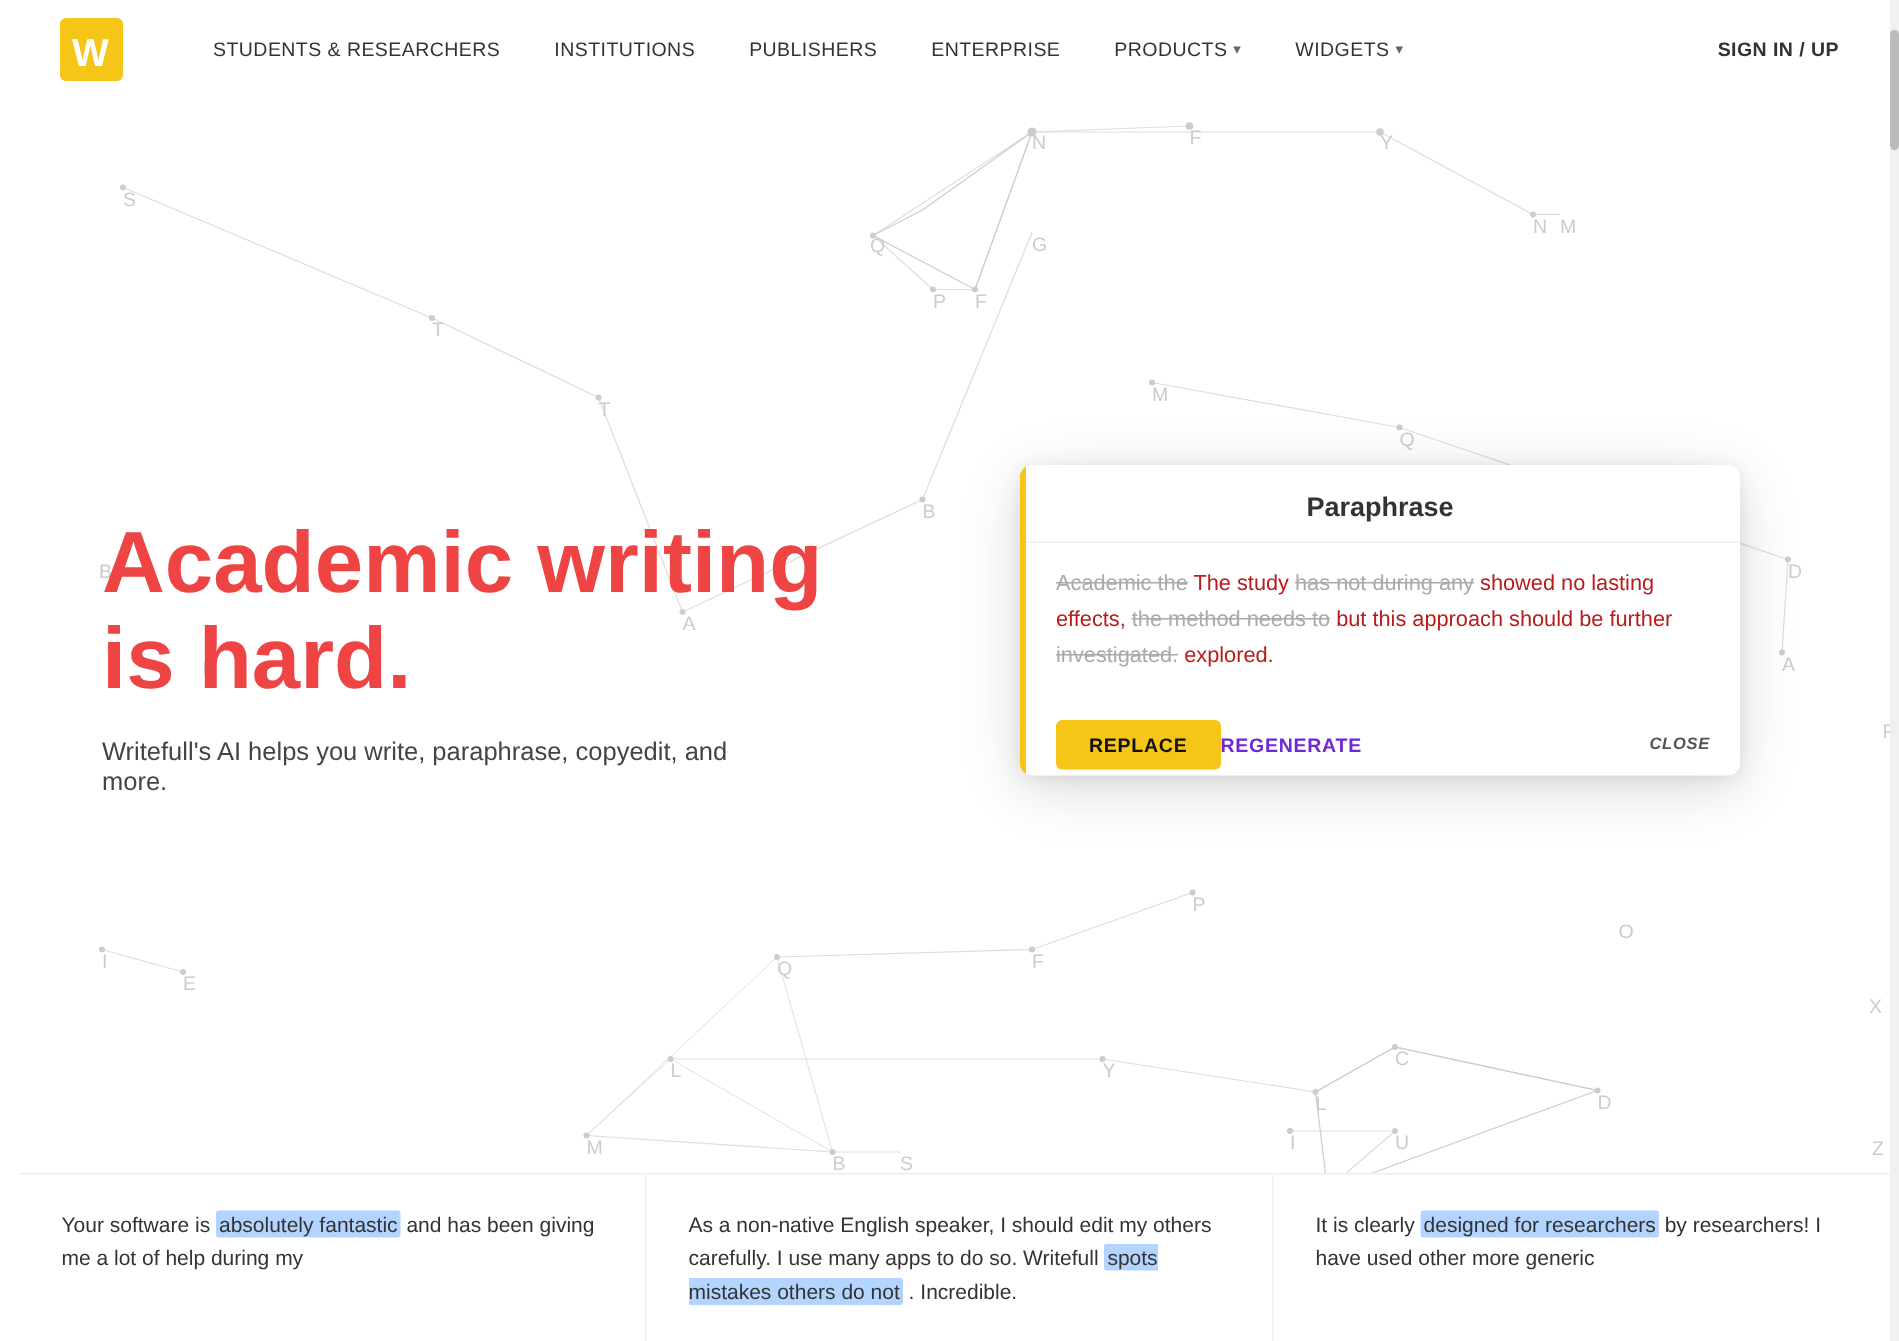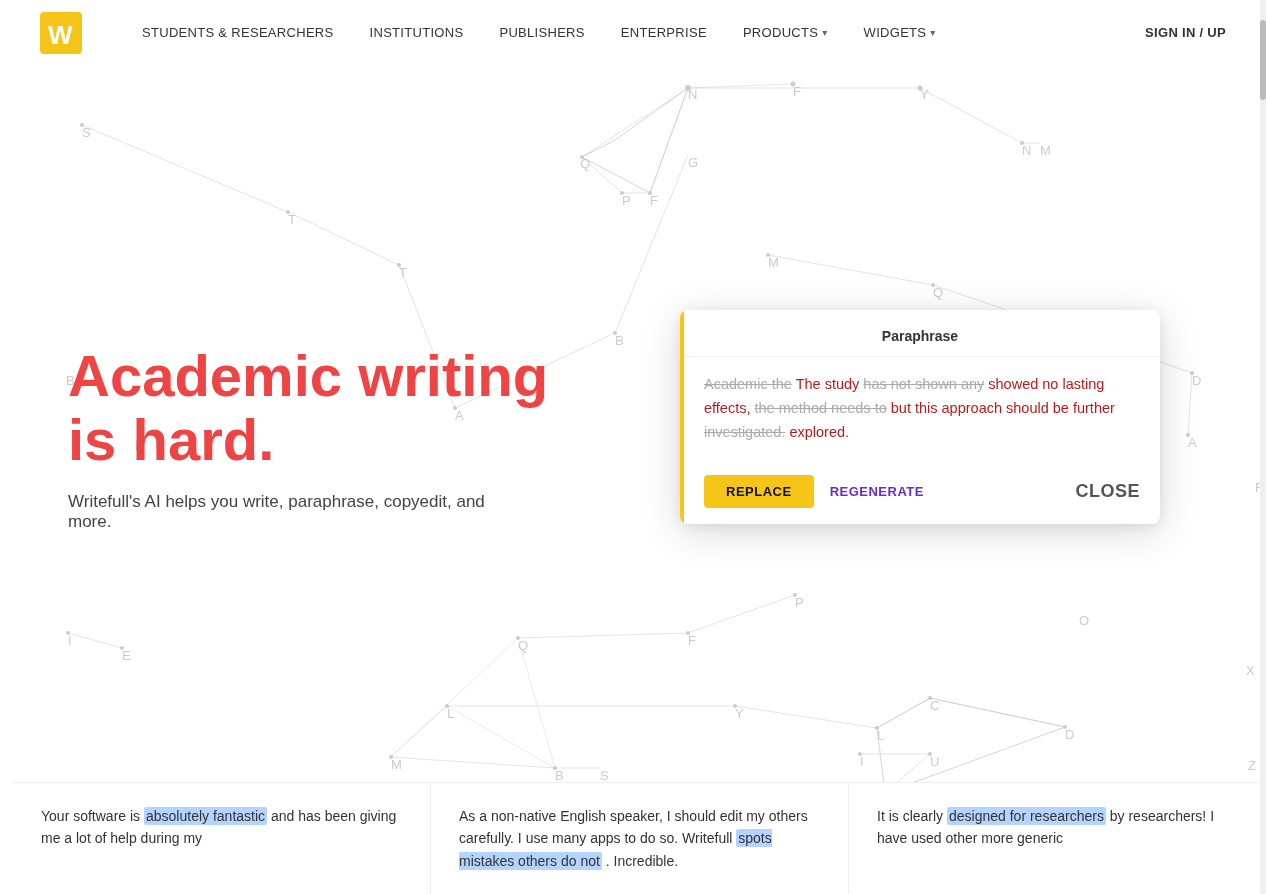--- a/index.html
+++ b/index.html
@@ -111,21 +111,21 @@
     .card-yellow-bar {
       position: absolute;
       left: 0;
       top: 0;
       width: 4px;
       height: 100%;
       background: #f5c518;
       border-radius: 0;
     }
     .card-title {
-      font-size: 14px;
+      font-size: 18px;
       font-weight: 600;
       color: #333;
       text-align: center;
       flex: 1;
     }
     .card-body {
       padding: 16px 20px 20px 24px;
       font-size: 14.5px;
       line-height: 1.65;
       color: #444;
@@ -134,22 +134,21 @@
     .text-strikethrough {
       text-decoration: line-through;
       color: #aaa;
     }
     .text-normal {
       color: #b91c1c;
     }
     .card-actions {
       display: flex;
       align-items: center;
-      padding: 10px 20px 16px 24px;
-      gap: 16px;
+      padding: 10px 20px 4px 24px;
     }
     .btn-replace {
       background: #f5c518;
       color: #111;
       border: none;
       border-radius: 4px;
       padding: 9px 22px;
       font-size: 13px;
       font-weight: 700;
       letter-spacing: 0.5px;
@@ -161,25 +160,26 @@
       color: #6d28d9;
       font-size: 13px;
       font-weight: 600;
       letter-spacing: 0.5px;
       cursor: pointer;
     }
     .btn-close {
       background: none;
       border: none;
       color: #555;
-      font-size: 18px;
+      font-size: 11px;
       font-weight: 600;
       letter-spacing: 0.5px;
       cursor: pointer;
       margin-left: auto;
+      font-style: italic;
     }
 
     
     .testimonials {
       position: absolute;
       bottom: 0;
       left: 13px;
       right: 0;
       display: flex;
       z-index: 20;
@@ -399,21 +399,21 @@
 </div>
 
 <div class="paraphrase-card">
   <div class="card-yellow-bar"></div>
   <div class="card-header">
     <div class="card-title">Paraphrase</div>
   </div>
   <div class="card-body">
     <span class="text-strikethrough">Academic the</span>
     <span class="text-normal"> The study </span>
-    <span class="text-strikethrough">has not shown any</span>
+    <span class="text-strikethrough">has not during any</span>
     <span class="text-normal"> showed no lasting effects, </span>
     <span class="text-strikethrough">the method needs to</span>
     <span class="text-normal"> but this approach should be further </span>
     <span class="text-strikethrough">investigated.</span>
     <span class="text-normal"> explored.</span>
   </div>
   <div class="card-actions">
     <button class="btn-replace">REPLACE</button>
     <button class="btn-regenerate">REGENERATE</button>
     <button class="btn-close">CLOSE</button>

